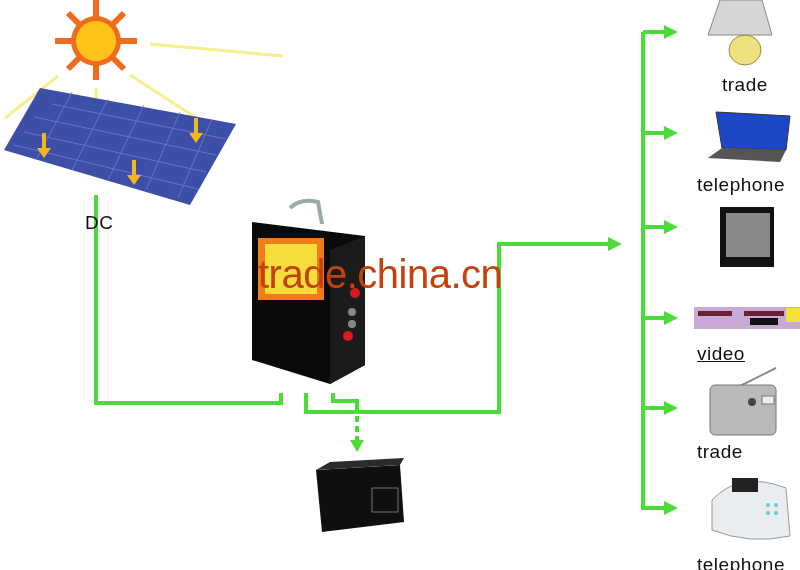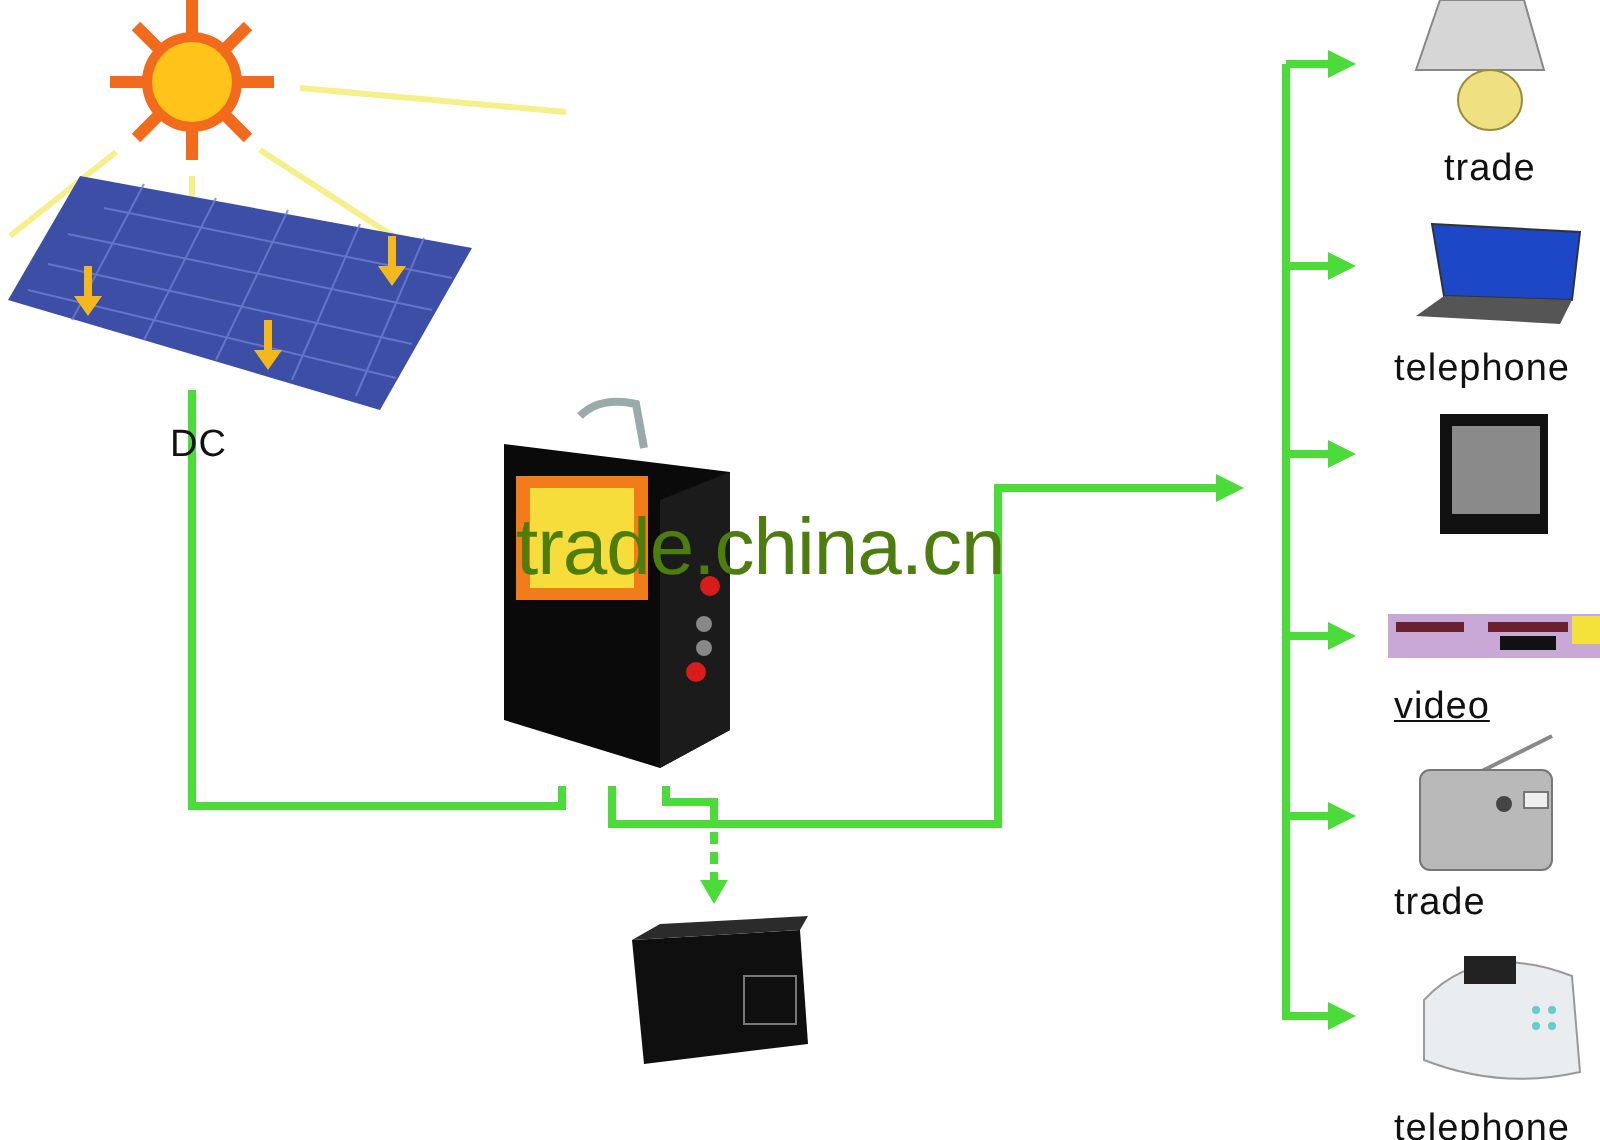--- a/index.html
+++ b/index.html
@@ -1,20 +1,20 @@
 <!DOCTYPE html>
 <html><head>
   <meta charset="utf-8">
   <style>
     html, body { margin:0; padding:0; background:#ffffff; }
     body { width:800px; height:570px; position:relative; overflow:hidden; font-family:"Liberation Sans", sans-serif; }
     svg.wires { position:absolute; left:0; top:0; }
     .lbl { position:absolute; font-size:19px; color:#111; letter-spacing:0.5px; }
     .dc-label { left:51px; top:212px; font-size:19px;margin-left:34px; }
-    .watermark { position:absolute; left:258px; top:252px; font-size:40px; color:#4d7c0f; letter-spacing:-0.5px; }
+    .watermark { position:absolute; left:258px; top:252px; font-size:40px; color:#c2410c; letter-spacing:-0.5px; }
   </style>
 </head>
 <body>
 
 <svg class="wires" width="800" height="570">
 
   <g stroke="#f5f08a" stroke-width="3" fill="none">
     <line x1="150" y1="44" x2="283" y2="56"></line>
     <line x1="58" y1="76" x2="5" y2="118"></line>
     <line x1="96" y1="88" x2="96" y2="176"></line>

